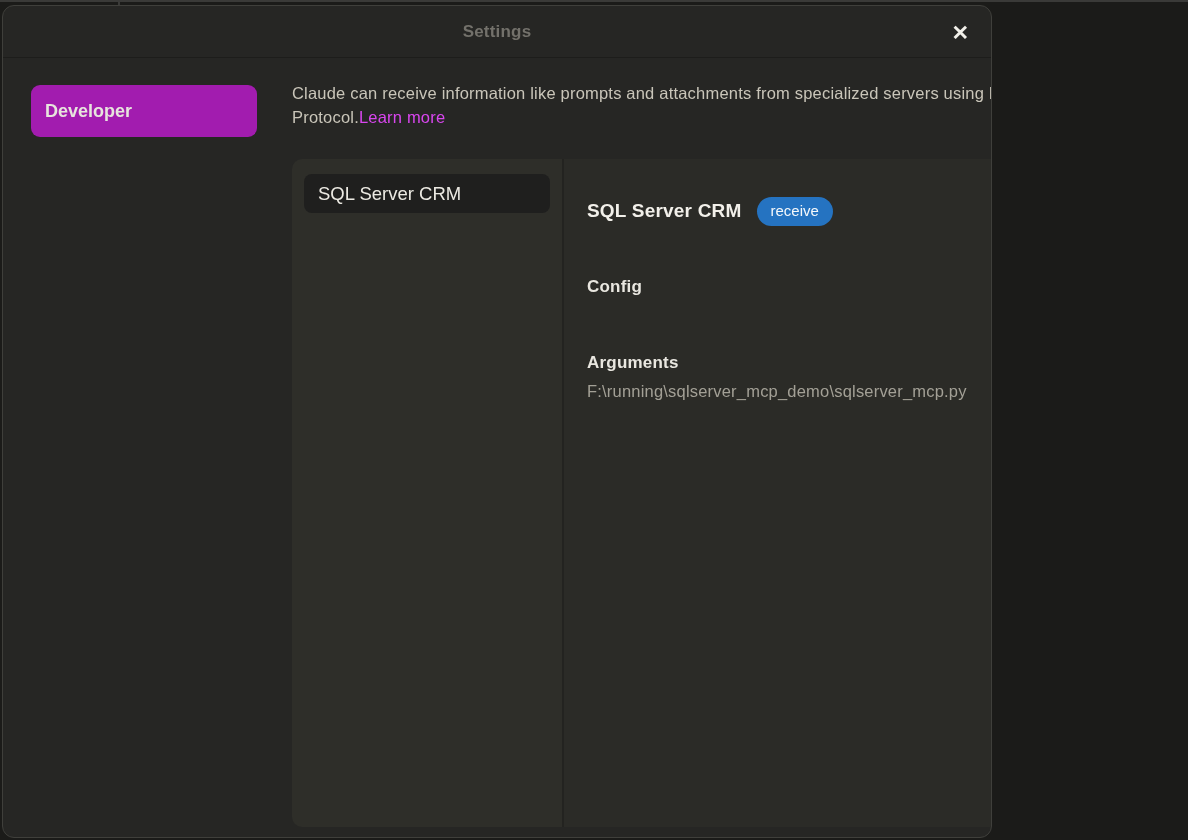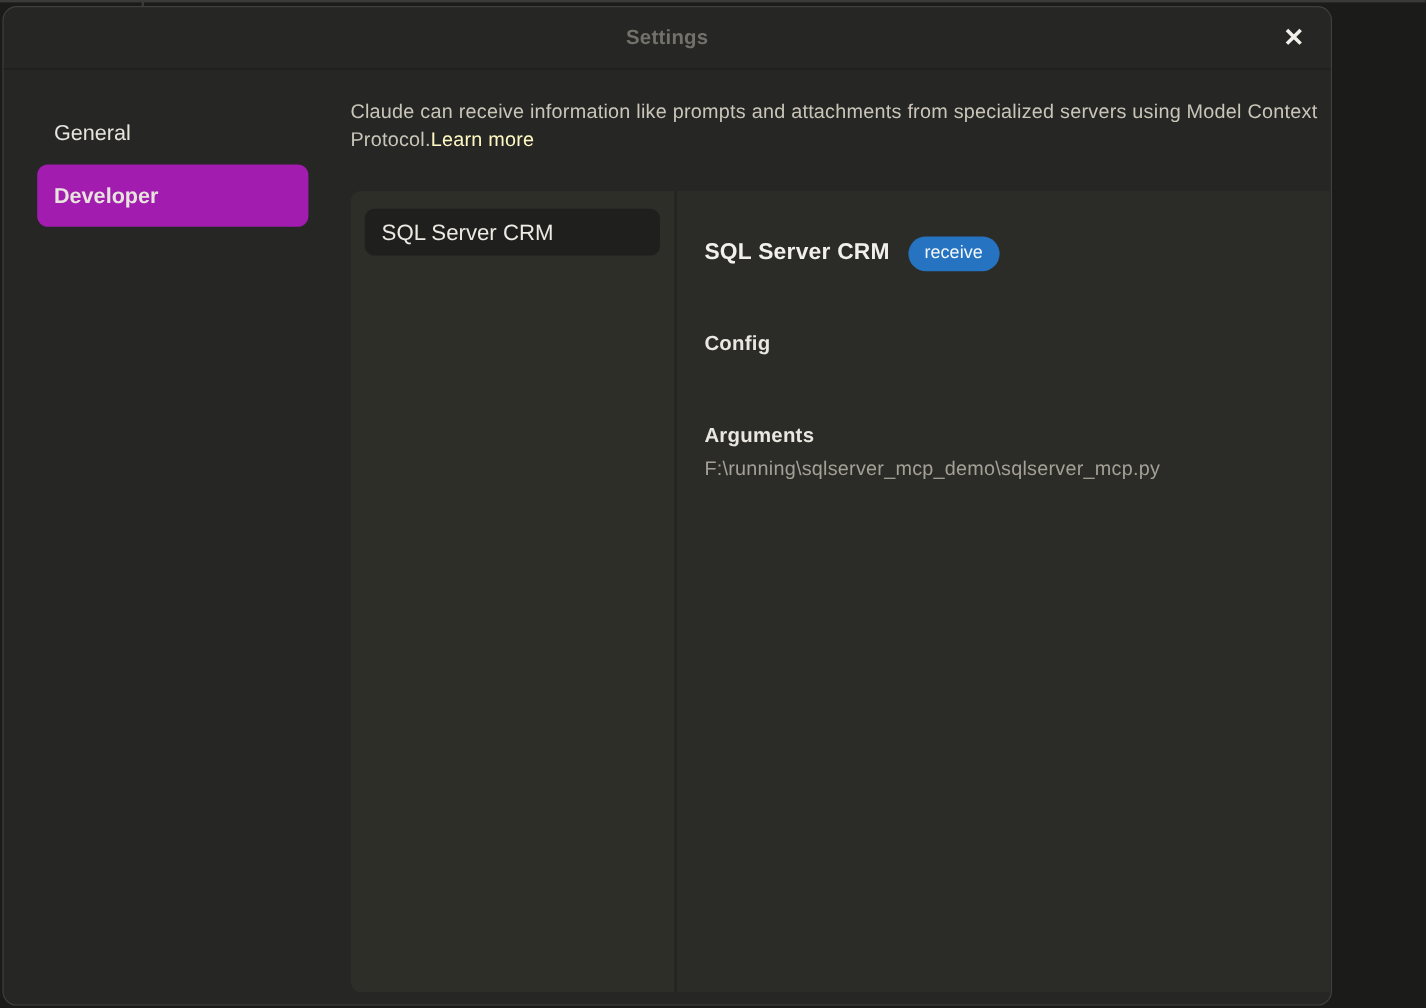--- a/index.html
+++ b/index.html
@@ -15,21 +15,21 @@
     position: absolute; left: 0; top: 0; width: 1188px; height: 2px;
     background: #3a3a38;
   }
   .backdrop-vline {
     position: absolute; left: 118px; top: 0; width: 2px; height: 6px;
     background: #3a3a38;
   }
 
   .dialog {
     position: absolute; left: 2px; top: 5px;
-    width: 1108px; height: 833px;
+    width: 990px; height: 833px;
     background: #262624;
     border: 1px solid #3f3f3b;
     border-radius: 12px;
     overflow: hidden;
   }
 
   .titlebar {
     position: relative;
     height: 52px;
     border-bottom: 1px solid #1d1d1b;
@@ -54,21 +54,21 @@
     padding: 0 14px; border-radius: 9px;
     color: #e7e4dd; font-size: 18px; cursor: pointer;
   }
   .side-item.active { background: #a21caf; font-weight: 700; }
 
   .desc {
     position: absolute; left: 289px; top: 76px; width: 832px;
     color: #c9c5b9; font-size: 16.5px; line-height: 23.5px; font-weight: 500;
     letter-spacing: .2px;
   }
-  .desc a { color: #fef9c3; text-decoration: none; cursor: pointer; }
+  .desc a { color: #d946ef; text-decoration: none; cursor: pointer; }
 
   .panel {
     position: absolute; left: 289px; top: 153px;
     width: 866px; height: 668px;
     border-radius: 10px; overflow: hidden;
     display: flex;
   }
   .server-list {
     width: 272px; background: #2e2e29; position: relative;
     border-right: 2px solid #232320; flex: none;
@@ -122,23 +122,20 @@
 <div class="backdrop-vline"></div>
 
 <div class="dialog">
 
   <div class="titlebar">
     <span class="titlebar-title">Settings</span>
     <button class="close-btn">✕</button>
   </div>
 
   <nav class="sidebar">
-    <div class="side-item">
-      <span>General</span>
-    </div>
     <div class="side-item active">
       <span>Developer</span>
     </div>
   </nav>
 
   <p class="desc"><span>Claude can receive information like prompts and attachments from specialized servers using Model Context Protocol.</span><a>Learn more</a></p>
 
   <div class="panel">
 
     <div class="server-list">

